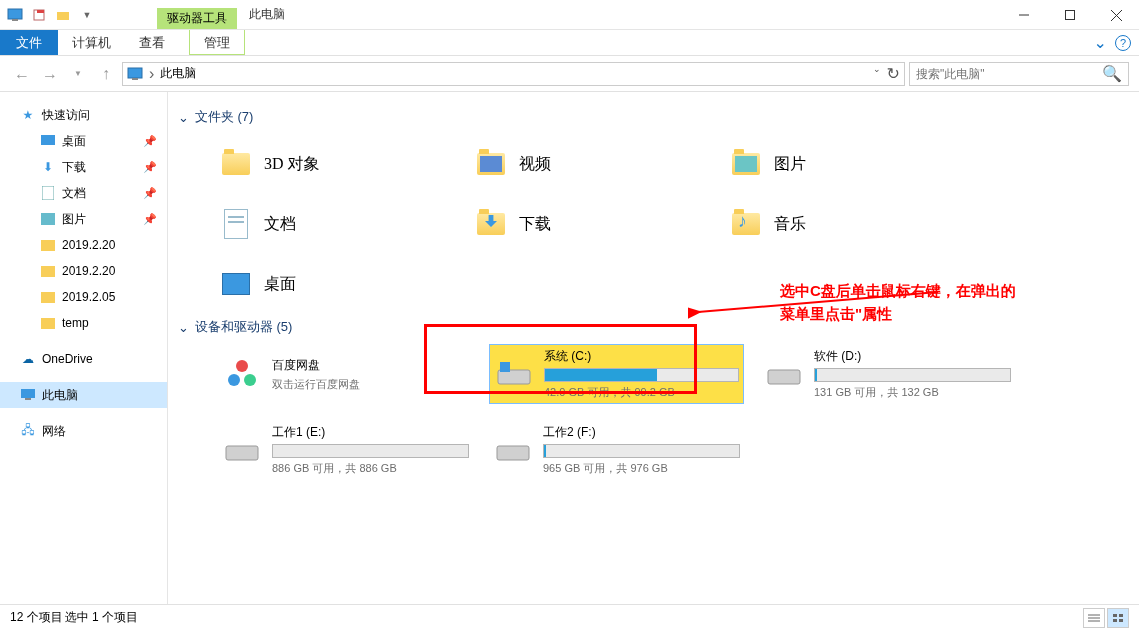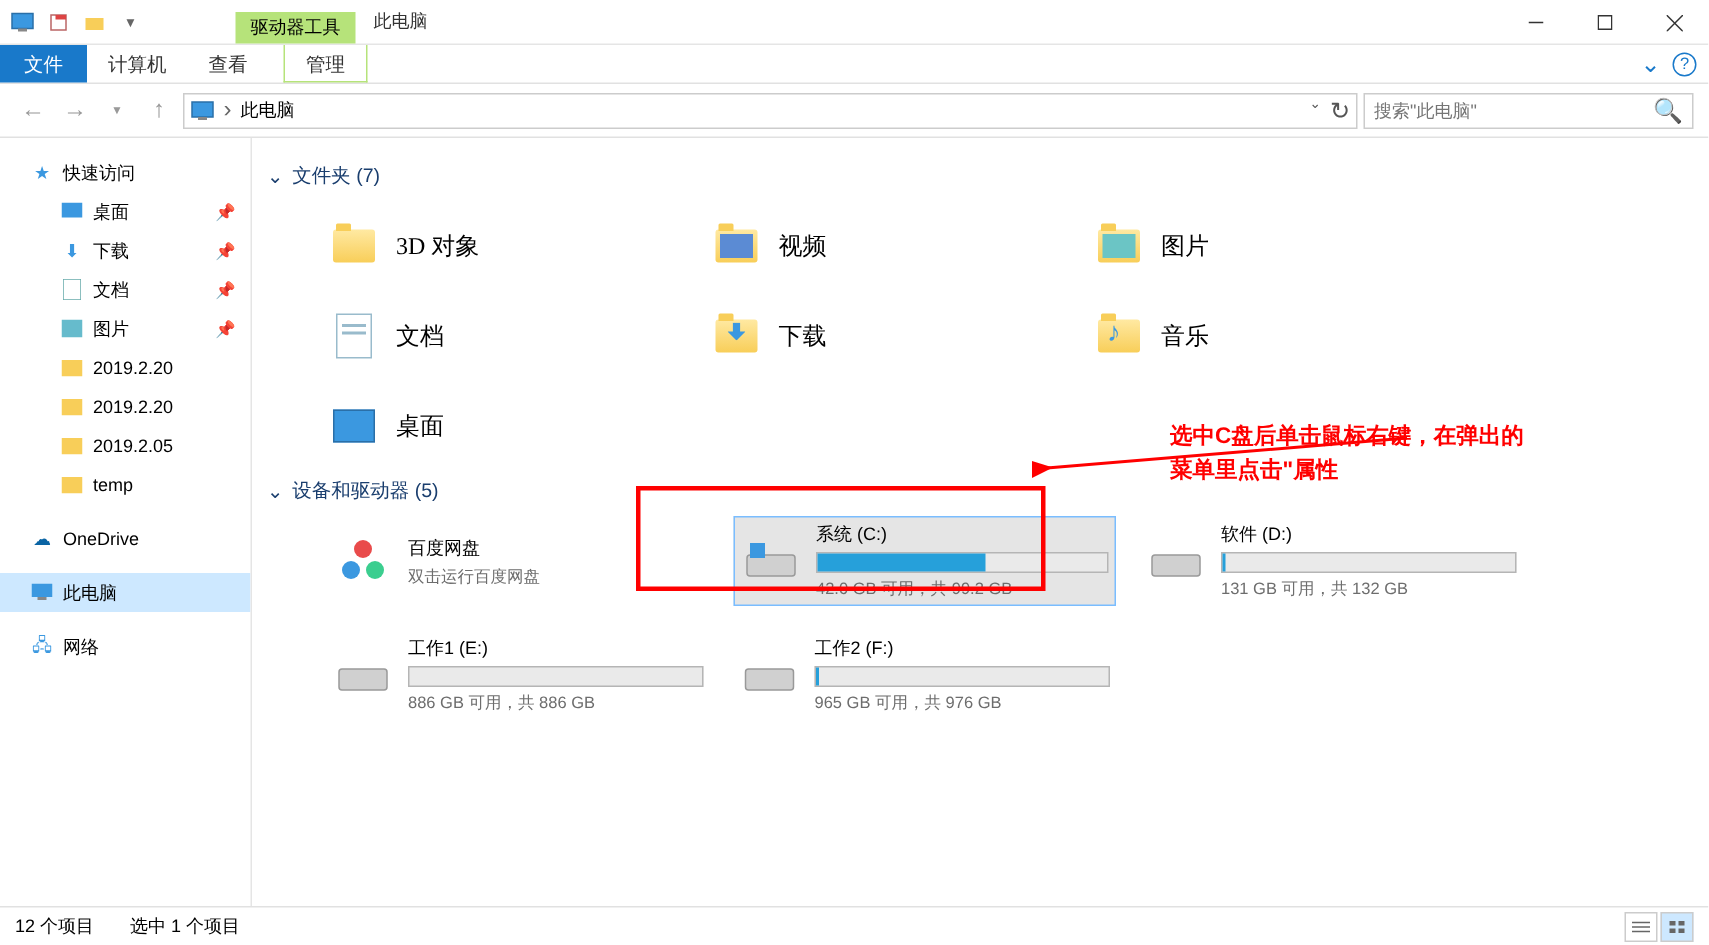--- a/index.html
+++ b/index.html
@@ -43,34 +43,34 @@
 
 .content { flex: 1; padding: 12px 10px; position: relative; overflow: auto; }
 .section-header { display: flex; align-items: center; gap: 6px; color: #1a3e6e; font-size: 13px; margin: 4px 0 8px 0; }
 .folders-grid { display: flex; flex-wrap: wrap; padding-left: 40px; }
 .folder-item { width: 255px; height: 60px; display: flex; align-items: center; gap: 10px; }
 .folder-icon { width: 36px; height: 36px; display: flex; align-items: center; justify-content: center; }
 .folder-label { font-size: 16px; font-family: Liberation Serif, serif; }
 
 .drives-grid { display: flex; flex-wrap: wrap; padding-left: 40px; gap: 16px; }
 .drive-item { width: 255px; height: 60px; display: flex; align-items: center; gap: 10px; padding: 4px; }
-.drive-item.selected { background: #e5e5e5; border: 1px solid #7abdff; }
+.drive-item.selected { background: #fde047; border: 1px solid #7abdff; }
 .drive-icon { width: 40px; height: 40px; display: flex; align-items: center; justify-content: center; color: #555; }
 .drive-info { flex: 1; display: flex; flex-direction: column; gap: 3px; }
 .drive-name { font-size: 12px; }
 .drive-bar { height: 14px; border: 1px solid #b5b5b5; background: #eaeaea; position: relative; }
 .drive-fill { position: absolute; left: 0; top: 0; bottom: 0; background: #26a0da; }
 .drive-stats { font-size: 11px; color: #6d6d6d; }
 
 .highlight-box { position: absolute; border: 3px solid #ff0000; pointer-events: none; }
 .annotation { position: absolute; color: #ff0000; font-size: 15px; line-height: 1.5; font-weight: bold; }
 .arrow-svg { position: absolute; pointer-events: none; }
 
 
-.statusbar { height: 26px; border-top: 1px solid #e1e1e1; display: flex; align-items: center; padding: 0 10px; font-size: 12px; gap: 24px; }
+.statusbar { height: 26px; border-top: 1px solid #e1e1e1; display: flex; align-items: center; padding: 0 10px; font-size: 12px; gap: 2px; }
 .status-right { margin-left: auto; display: flex; gap: 2px; }
 .view-btn { width: 22px; height: 20px; border: 1px solid #ccc; display: flex; align-items: center; justify-content: center; }
 
 
 .ico-folder { width: 28px; height: 22px; background: linear-gradient(#ffe9a2,#f8ce59); border-radius: 2px; position: relative; }
 .ico-folder::before { content: ""; position: absolute; top: -4px; left: 2px; width: 10px; height: 5px; background: #f8ce59; border-radius: 1px 1px 0 0; }
 .ico-drive-svg { width: 36px; height: 28px; }
 </style>
 </head>
 <body>

